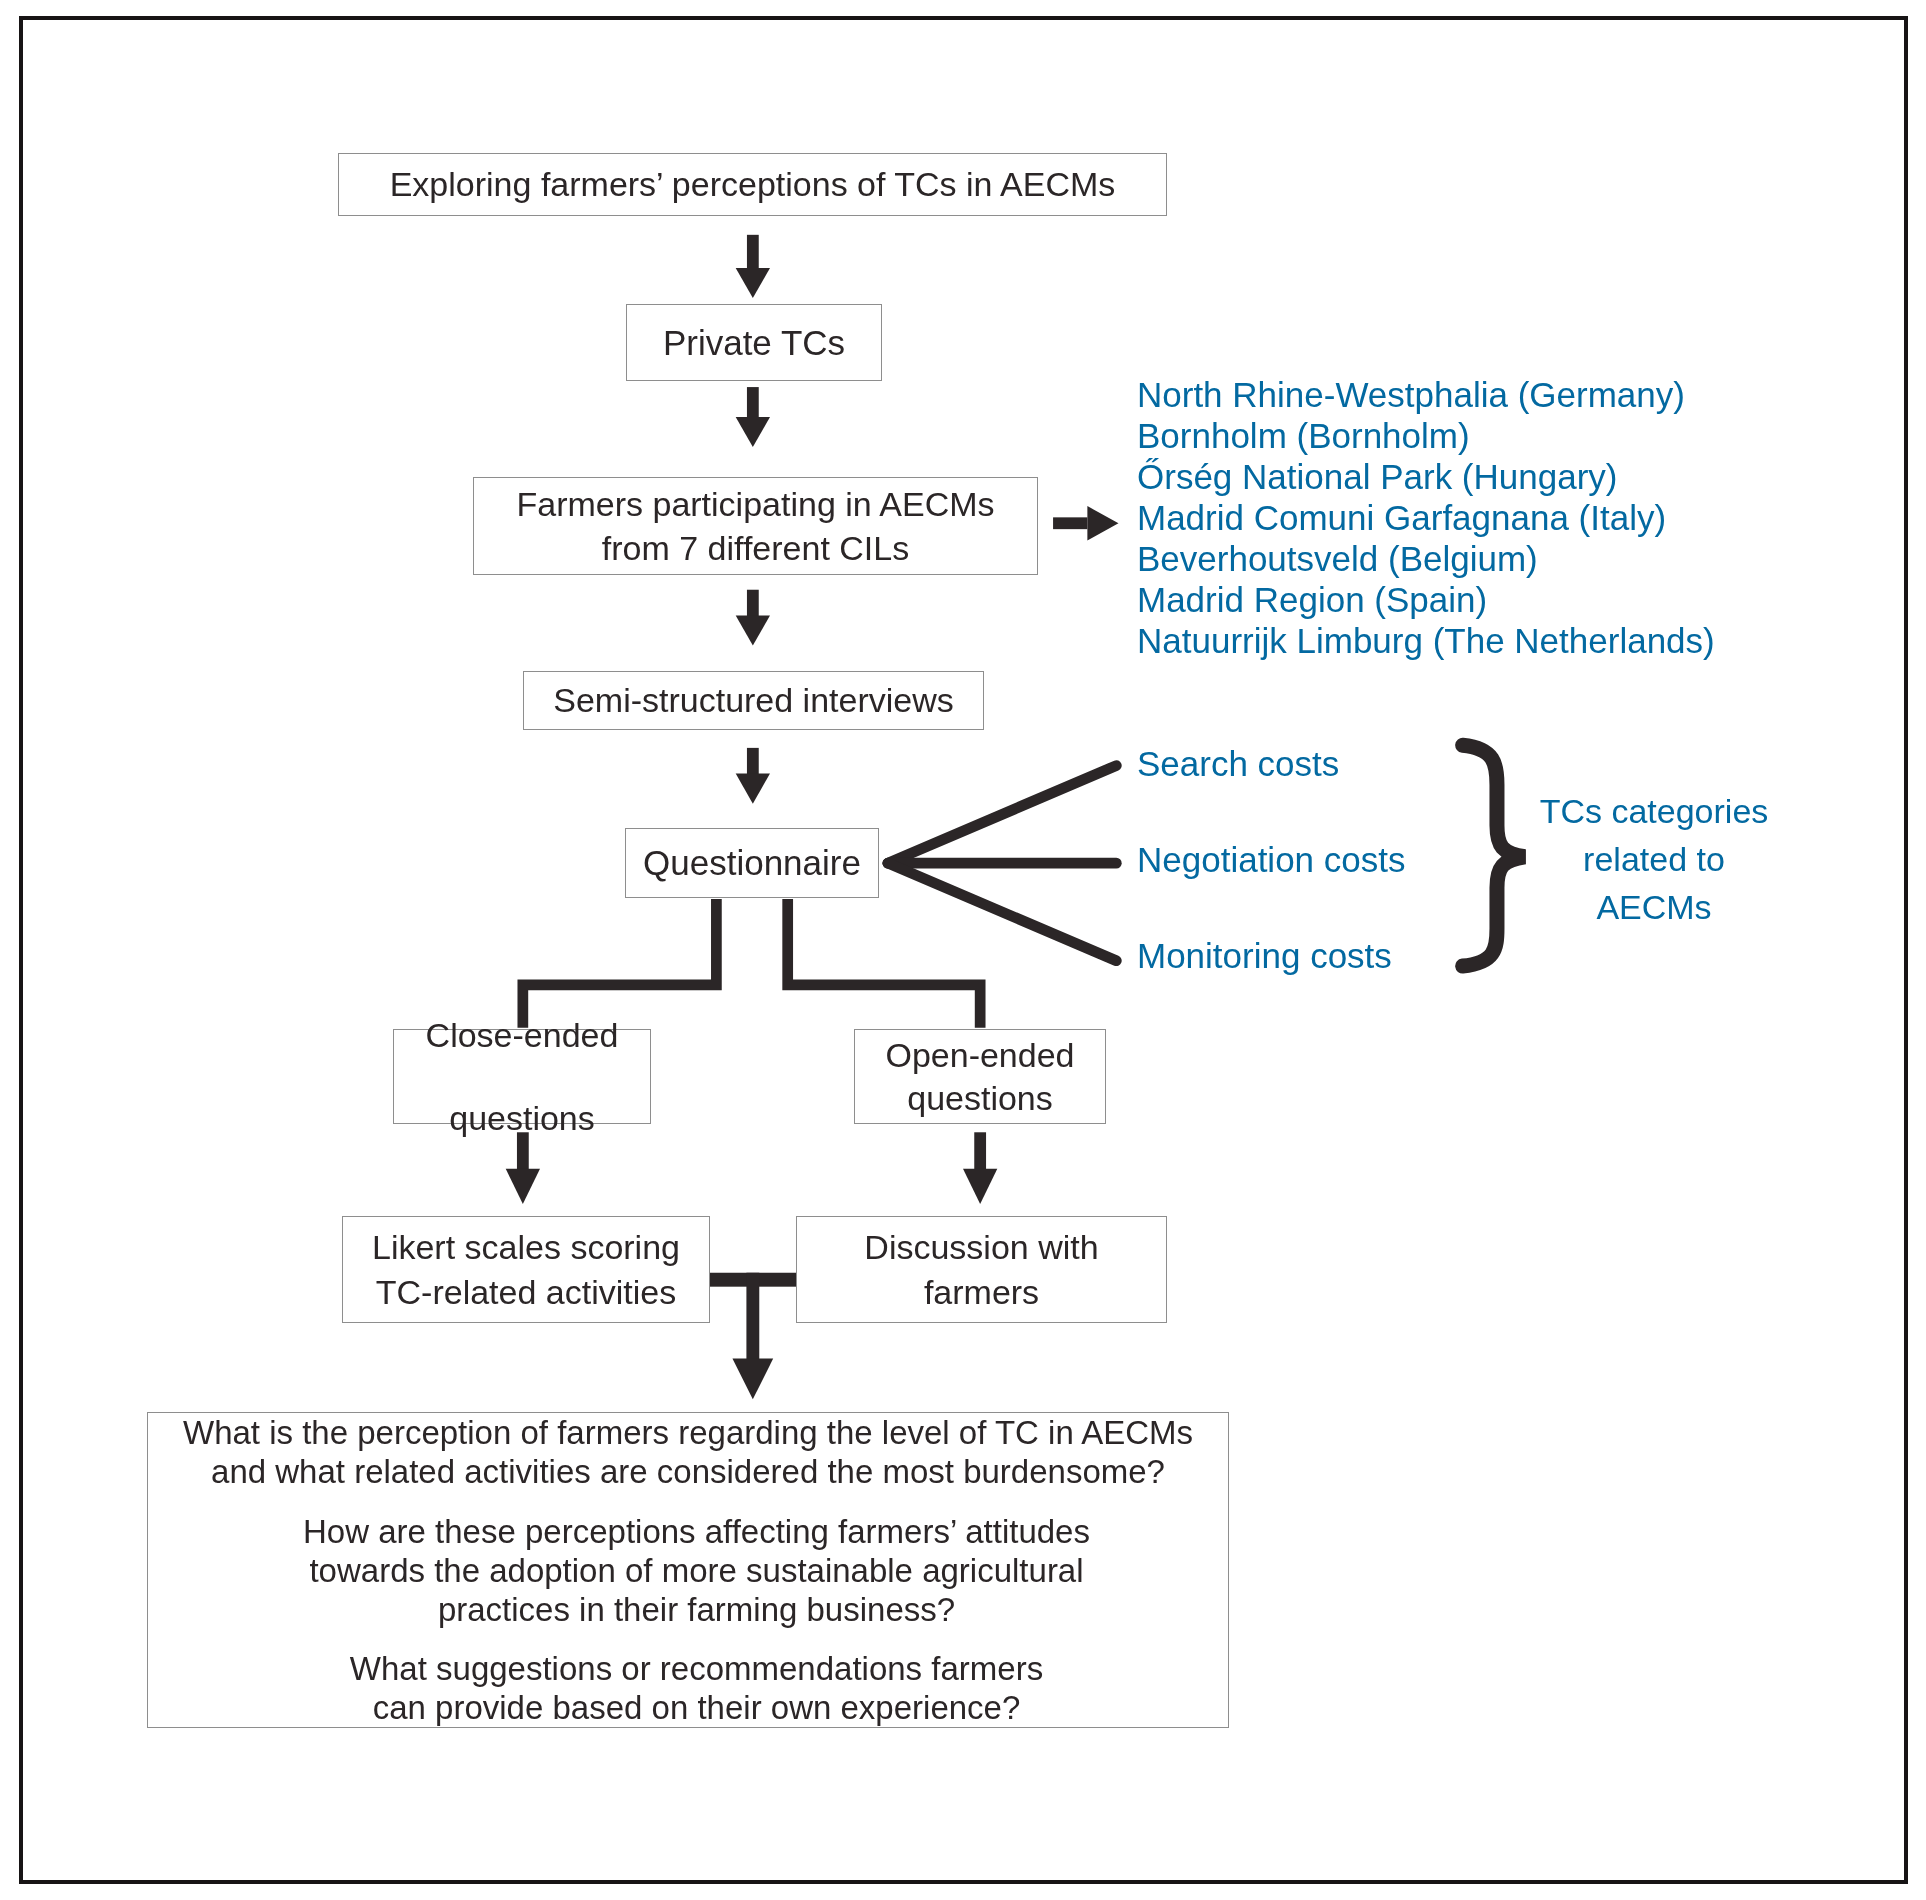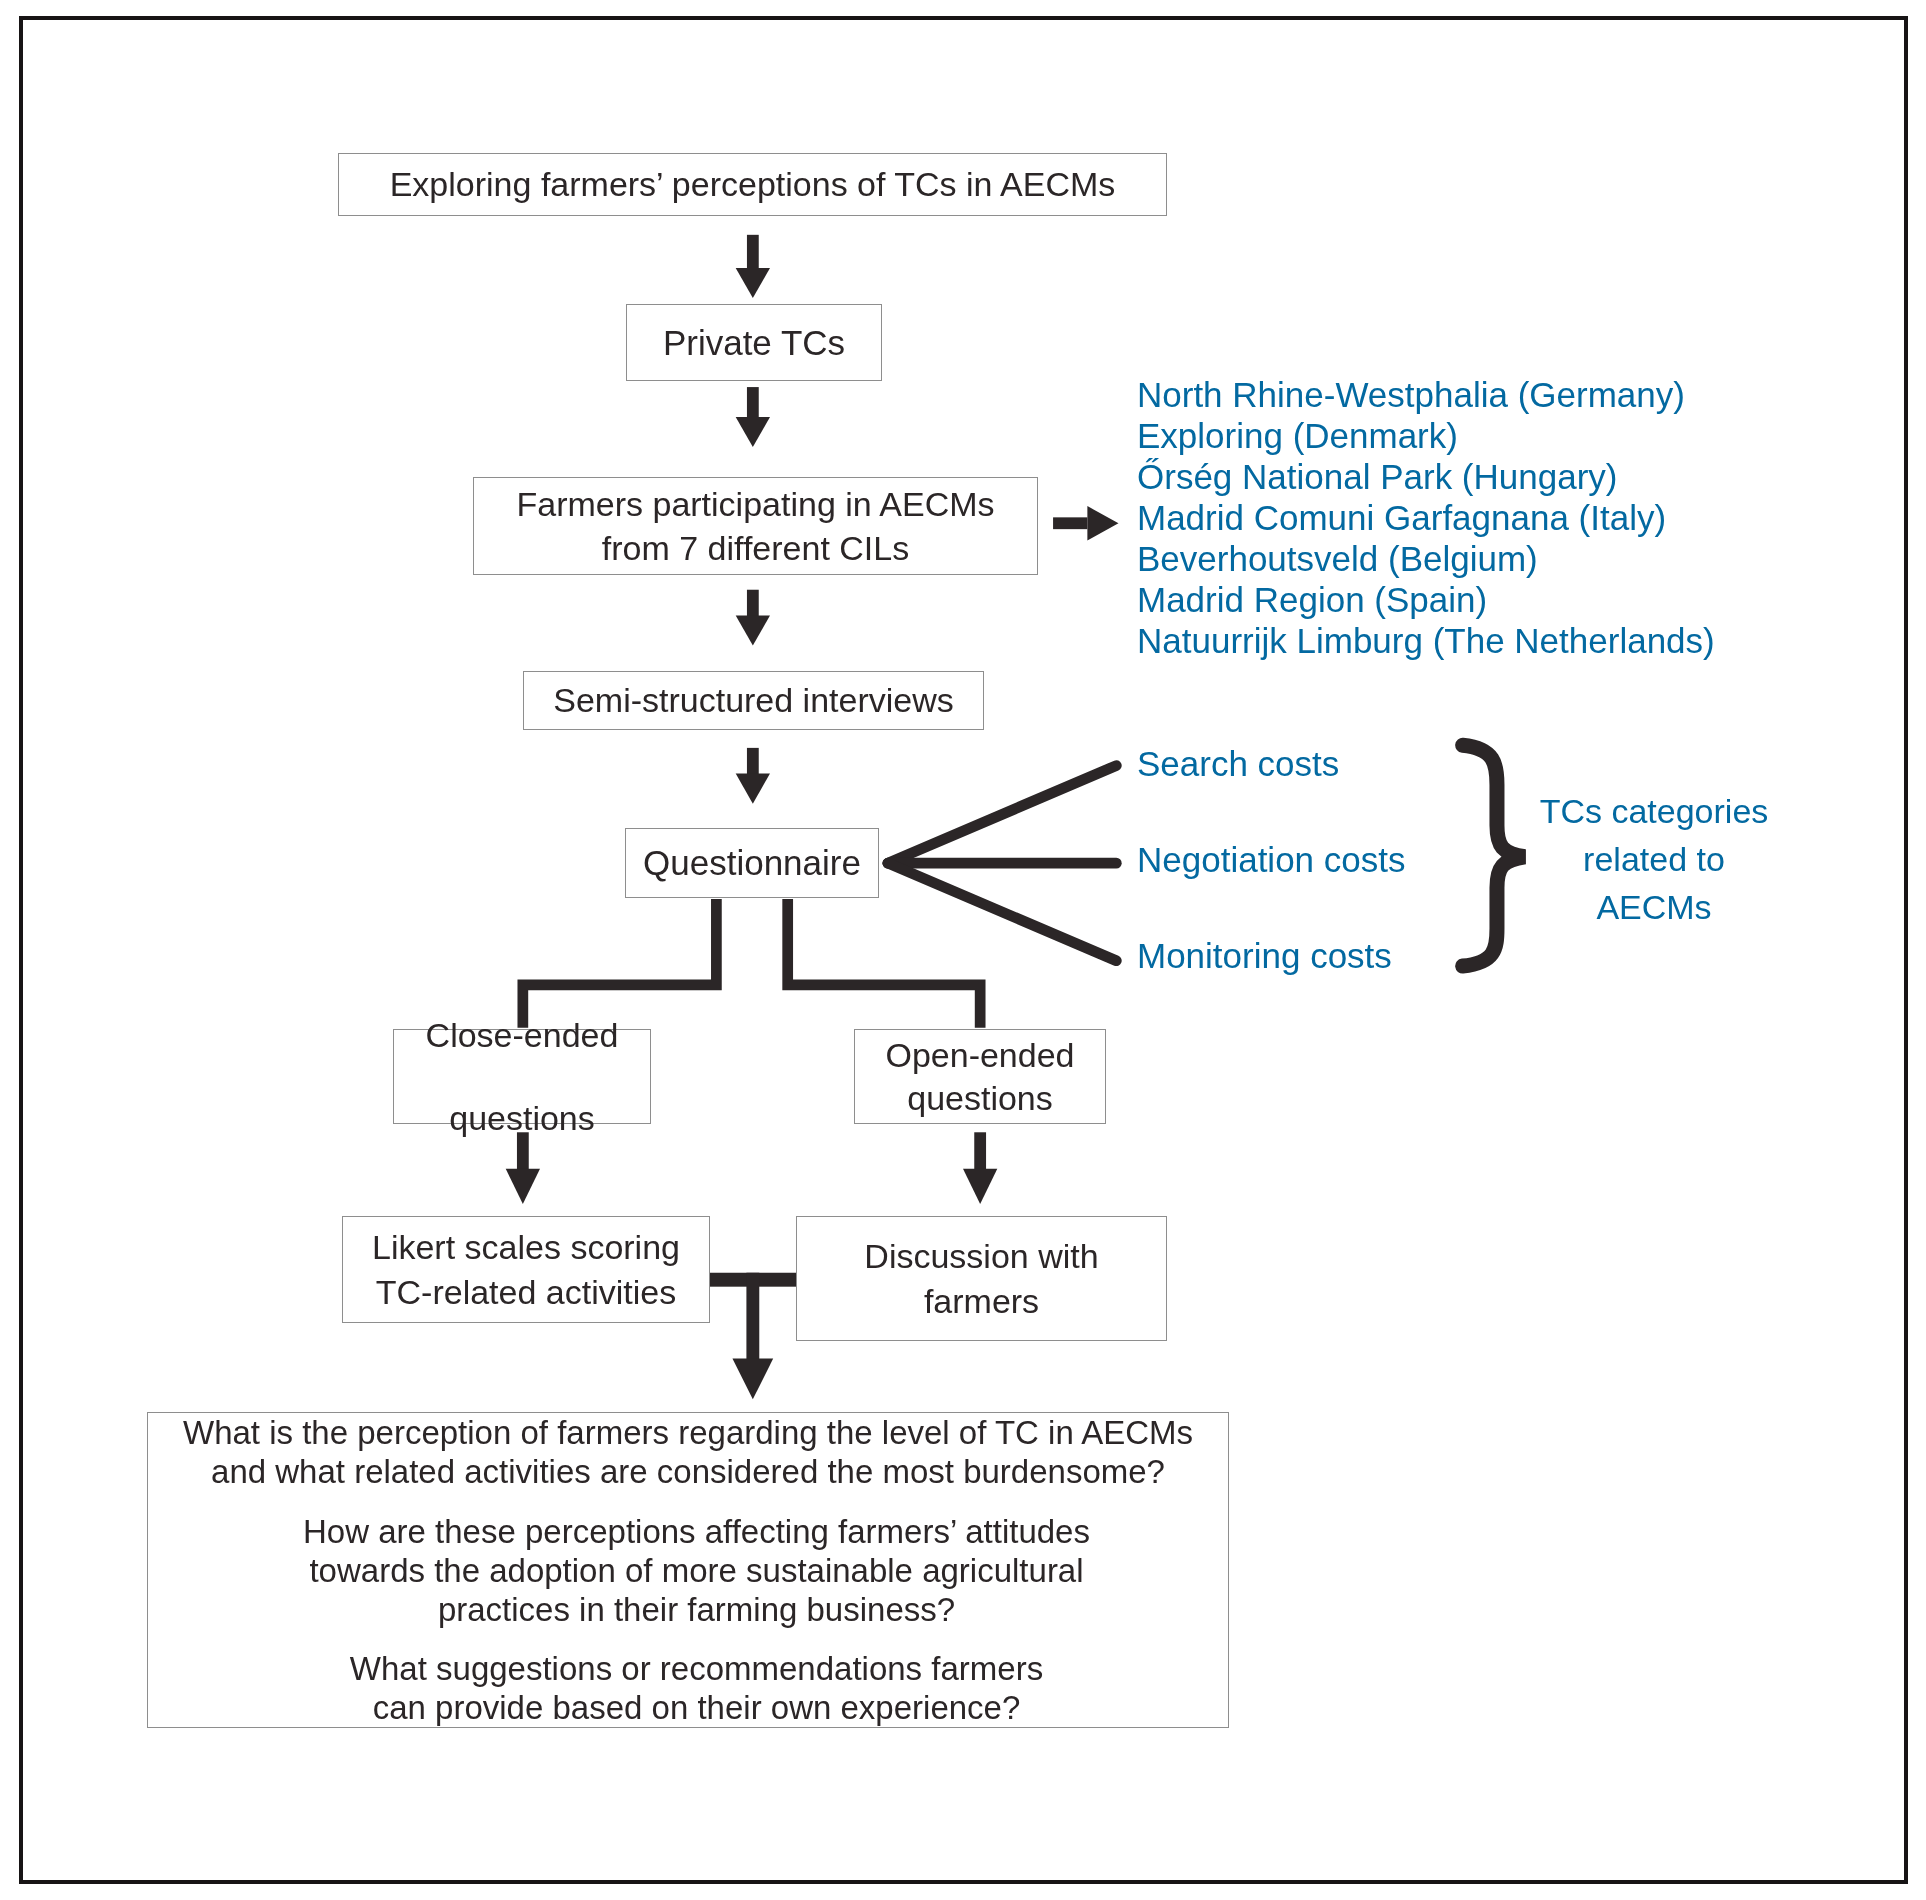--- a/index.html
+++ b/index.html
@@ -47,21 +47,21 @@
   .node .ln { white-space: nowrap; }
 
   #box-exploring   { left: 338px;  top: 153px;  width: 829px; height: 63px; font-size: 34px; }
   #box-private     { left: 626px; top: 304px;  width: 256px;  height: 77px; font-size: 35px; }
   #box-farmers     { left: 473px;  top: 477px;  width: 565px; height: 98px; font-size: 34px; line-height: 44px; }
   #box-interviews  { left: 523px;  top: 671px; width: 461px;  height: 59px; font-size: 34px; }
   #box-questionnaire { left: 625px; top: 828px; width: 254px; height: 70px; font-size: 35px; }
   #box-close       { left: 393px;  top: 1029px; width: 258px;  height: 95px; font-size: 34px; line-height: 43px; gap: 40px; }
   #box-open        { left: 854px; top: 1029px; width: 252px;  height: 95px; font-size: 34px; line-height: 43px; }
   #box-likert      { left: 342px;  top: 1216px; width: 368px;  height: 107px; font-size: 34px; line-height: 45px; }
-  #box-discussion  { left: 796px; top: 1216px; width: 371px;  height: 125px; font-size: 34px; line-height: 45px; }
+  #box-discussion  { left: 796px; top: 1216px; width: 371px;  height: 107px; font-size: 34px; line-height: 45px; }
 
   #box-final {
     left: 147px; top: 1412px;
     width: 1082px; height: 316px;
     font-size: 33px;
     line-height: 39px;
     justify-content: center;
   }
   #box-final .para { margin: 0; }
   #box-final .para + .para { margin-top: 20.4px; margin-left: 17px; }
@@ -203,21 +203,21 @@
     <div class="ln">TC-related activities</div>
   </div>
 
   <div class="node" id="box-discussion">
     <div class="ln">Discussion with</div>
     <div class="ln">farmers</div>
   </div>
 
   <div class="free-text" id="cil-list">
     <div>North Rhine-Westphalia (Germany)</div>
-    <div>Exploring (Denmark)</div>
+    <div>Bornholm (Bornholm)</div>
     <div>Őrség National Park (Hungary)</div>
     <div>Madrid Comuni Garfagnana (Italy)</div>
     <div>Beverhoutsveld (Belgium)</div>
     <div>Madrid Region (Spain)</div>
     <div>Natuurrijk Limburg (The Netherlands)</div>
   </div>
 
   <div class="free-text cost-label" id="cost-search">Search costs</div>
   <div class="free-text cost-label" id="cost-negotiation">Negotiation costs</div>
   <div class="free-text cost-label" id="cost-monitoring">Monitoring costs</div>

